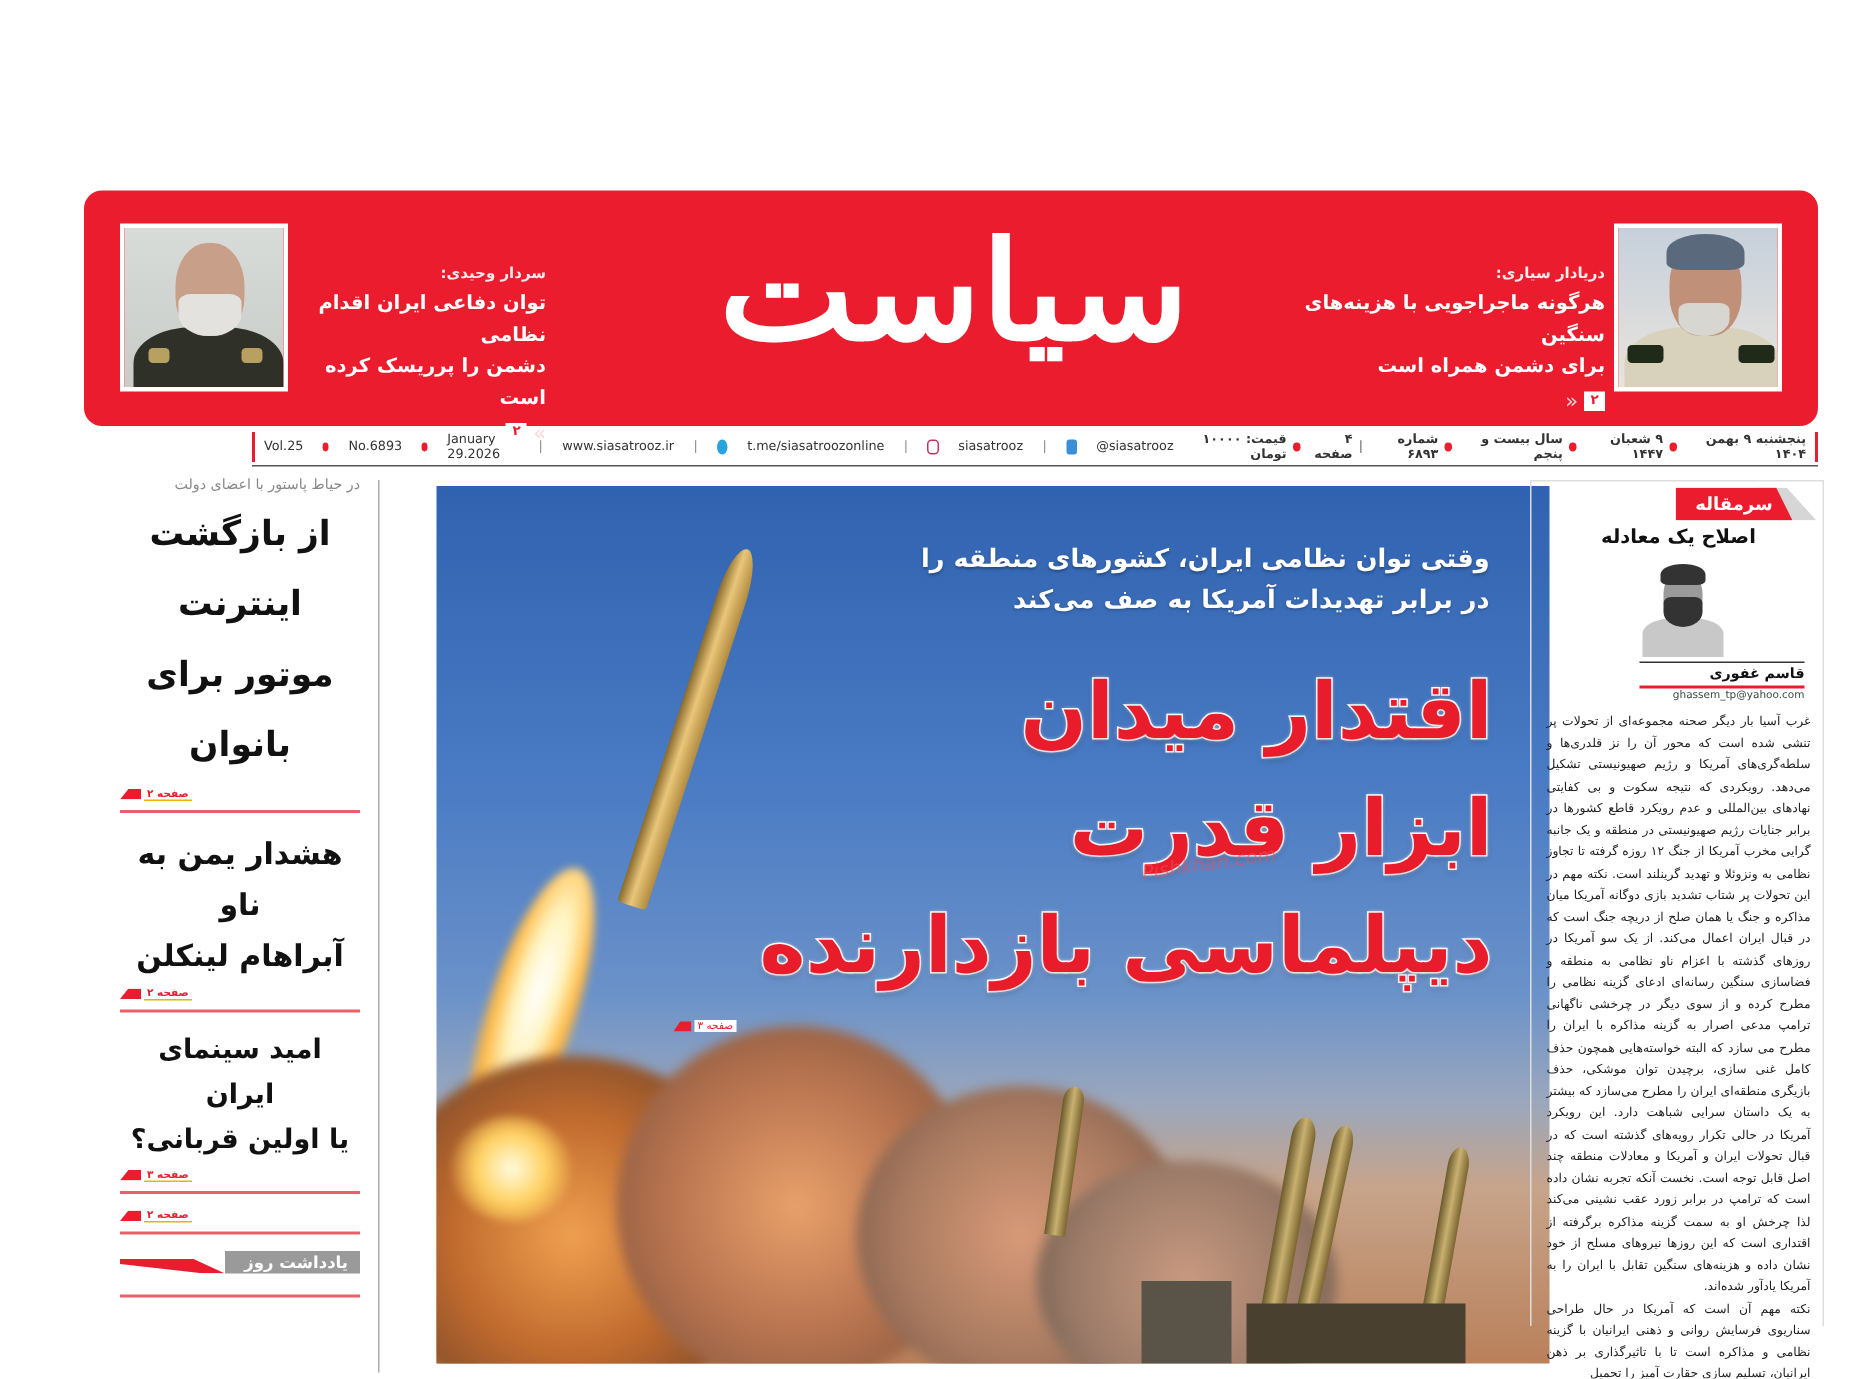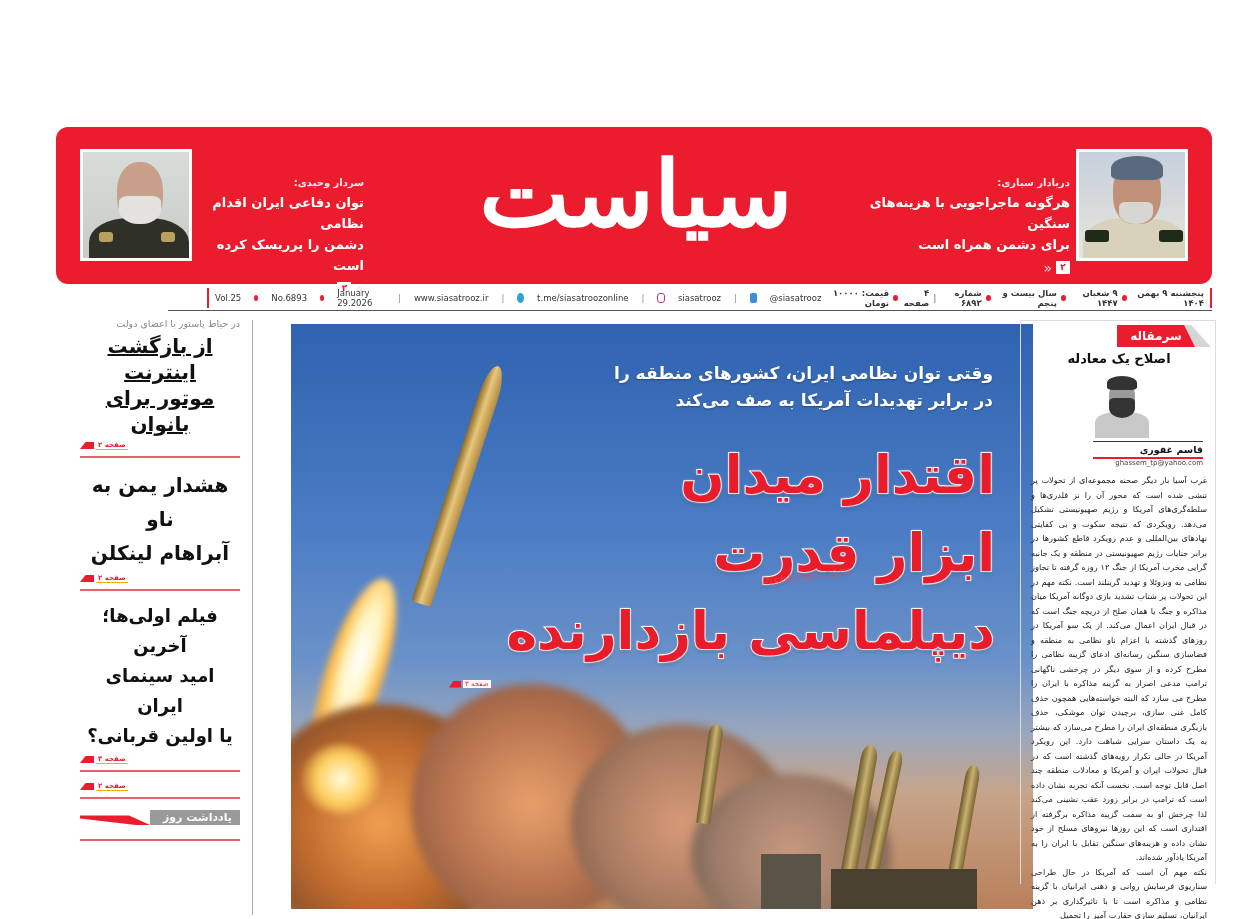--- a/index.html
+++ b/index.html
@@ -36,37 +36,37 @@
   .p-bg1 { background: linear-gradient(180deg, #d8dcd9 0%, #c8cbc6 100%); }
   .p-bg2 { background: linear-gradient(180deg, #c6d0dc 0%, #e8e4dc 100%); }
   .head { position: absolute; border-radius: 46% 46% 42% 42%; }
   .body-shape { position: absolute; border-radius: 40% 40% 0 0; }
 
   
   .infobar {
     position: absolute; left: 168px; top: 288px; width: 1044px; height: 20px;
     font-size: 8.5px; color: #333; display: flex; align-items: center; justify-content: space-between;
   }
-  .infobar .bar-left { display: flex; align-items: center; gap: 13px; border-left: 2px solid #ea1c2d; padding-left: 6px; margin-left: 39px; }
+  .infobar .bar-left { display: flex; align-items: center; gap: 13px; border-left: 2px solid #ea1c2d; padding-left: 6px; }
   .infobar .bar-right { direction: rtl; display: flex; align-items: center; gap: 4px; border-right: 2px solid #ea1c2d; padding-right: 6px; font-weight: bold; }
   .dot { display: inline-block; width: 6px; height: 6px; border-radius: 50%; background: #ea1c2d; }
   .sep { color: #888; }
   .social-ic { display: inline-block; width: 10px; height: 10px; border-radius: 50%; }
   .ic-tg { background: #2aa3dd; }
   .ic-ig { border: 1.5px solid #c1356b; border-radius: 3px; }
   .ic-tw { background: #3b8fd6; border-radius: 2px; }
   .rule-top { position: absolute; left: 168px; top: 310px; width: 1044px; height: 1px; background: #555; }
 
   
   .leftcol { position: absolute; left: 52px; top: 318px; width: 188px; direction: rtl; text-align: center; }
   .left-sep { position: absolute; left: 252px; top: 320px; width: 1px; height: 595px; background: #aaa; }
   .lstory { border-bottom: 2px solid #e8606a; padding-bottom: 6px; margin-bottom: 10px; position: relative; margin-left: 28px; }
   .lstory .kicker { font-size: 9.5px; color: #888; text-align: right; margin-bottom: 4px; }
   .lstory .hl { font-weight: bold; color: #111; }
-  .hl-xl { font-size: 20px; line-height: 26px; letter-spacing: -0.5px; text-decoration: underline; }
+  .hl-xl { font-size: 23px; line-height: 47px; letter-spacing: -0.5px; }
   .hl-l { font-size: 20px; line-height: 34px; }
   .hl-m { font-size: 18px; line-height: 30px; }
   .pref { display: flex; direction: ltr; align-items: center; gap: 2px; margin-top: 4px; }
   .pref .tri { width: 14px; height: 7px; background: #ea1c2d; clip-path: polygon(0 100%, 40% 0, 100% 0, 100% 100%); }
   .pref .lbl { font-size: 7px; color: #ea1c2d; border-bottom: 1px solid #eab308; padding: 0 2px; font-weight: bold; }
   .note-head { display: flex; align-items: center; direction: ltr; margin-bottom: 8px; }
   .note-head .tri2 { width: 70px; height: 16px; background: #ea1c2d; clip-path: polygon(0 40%, 70% 40%, 100% 100%, 80% 100%, 0 60%); }
   .note-head .lbl { flex: 1; background: #9a9a9a; color: #fff; font-size: 11px; font-weight: bold; text-align: right; padding: 1px 8px; direction: rtl; }
 
   
@@ -208,21 +208,20 @@
       <div>آبراهام لینکلن</div>
     </div>
     <div class="pref">
       <span class="tri"></span>
       <span class="lbl">صفحه ۲</span>
     </div>
   </div>
 
   <div class="lstory">
     <div class="hl hl-m">
-      <div>فیلم اولی‌ها؛ آخرین</div>
       <div>امید سینمای ایران</div>
       <div>یا اولین قربانی؟</div>
     </div>
     <div class="pref">
       <span class="tri"></span>
       <span class="lbl">صفحه ۳</span>
     </div>
   </div>
 
   <div class="lstory">

